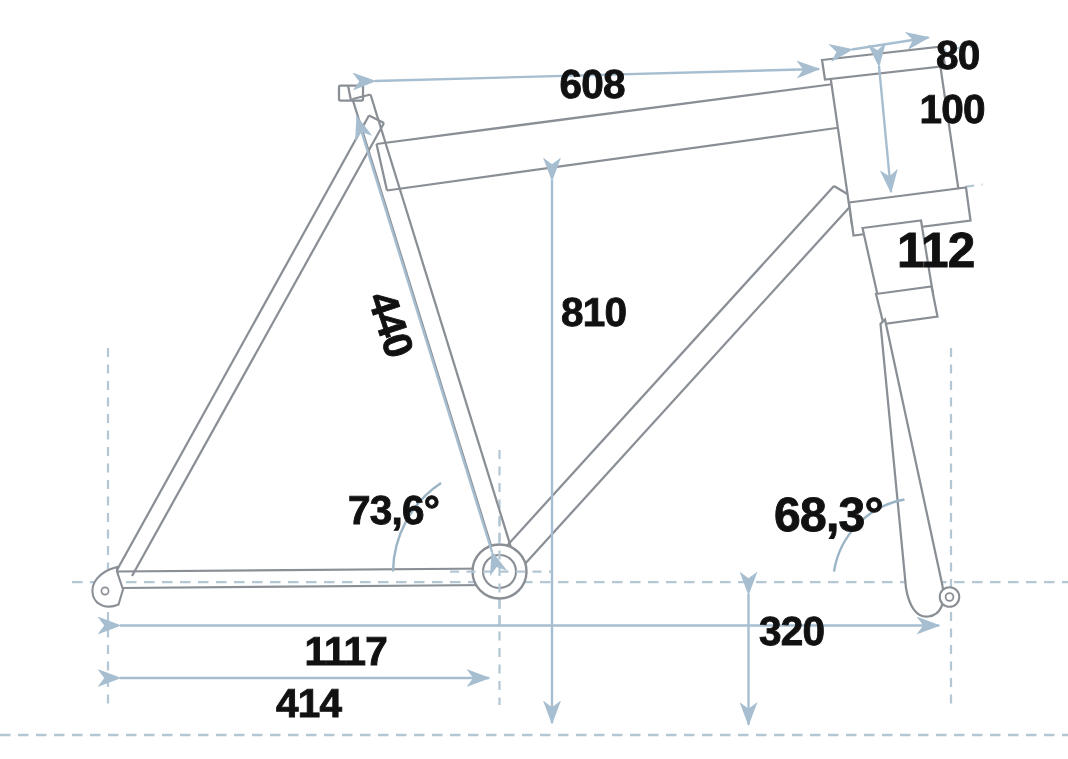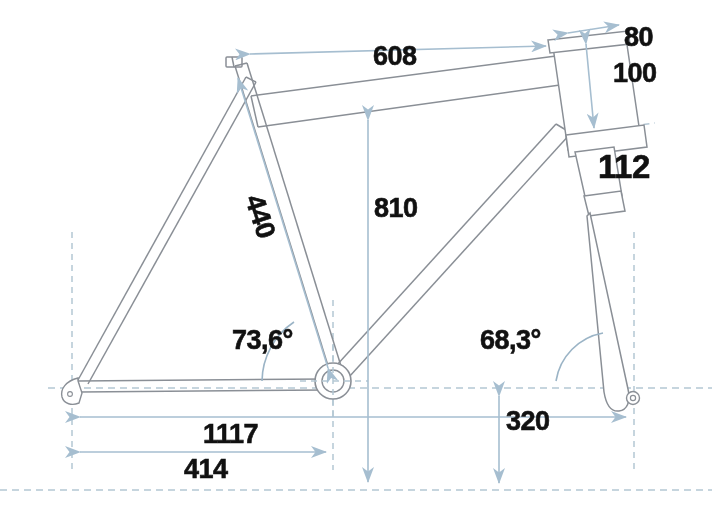--- a/index.html
+++ b/index.html
@@ -175,21 +175,21 @@
   <div class="dim-label" style="left:238px; top:203px; font-size:27px; transform:rotate(72deg);">440</div>
 
   <div class="dim-label" style="left:624px; top:24px; font-size:27px;">80</div>
 
   <div class="dim-label" style="left:613px; top:60px; font-size:27px;">100</div>
 
   <div class="dim-label" style="left:598px; top:150px; font-size:33px;">112</div>
 
   <div class="dim-label" style="left:216px; top:327px; font-size:27px;margin-left:16px;">73,6°</div>
 
-  <div class="dim-label" style="left:480px; top:327px; font-size:27px;">68,3°</div>
+  <div class="dim-label" style="left:516px; top:327px; font-size:32px;">68,3°</div>
 
   <div class="dim-label" style="left:172px; top:421px; font-size:27px;margin-left:31px;">1117</div>
 
   <div class="dim-label" style="left:184px; top:456px; font-size:27px;text-align:right;">414</div>
 
   <div class="dim-label" style="left:506px; top:408px; font-size:27px;">320</div>
 
 </div>
 
 </body></html>

